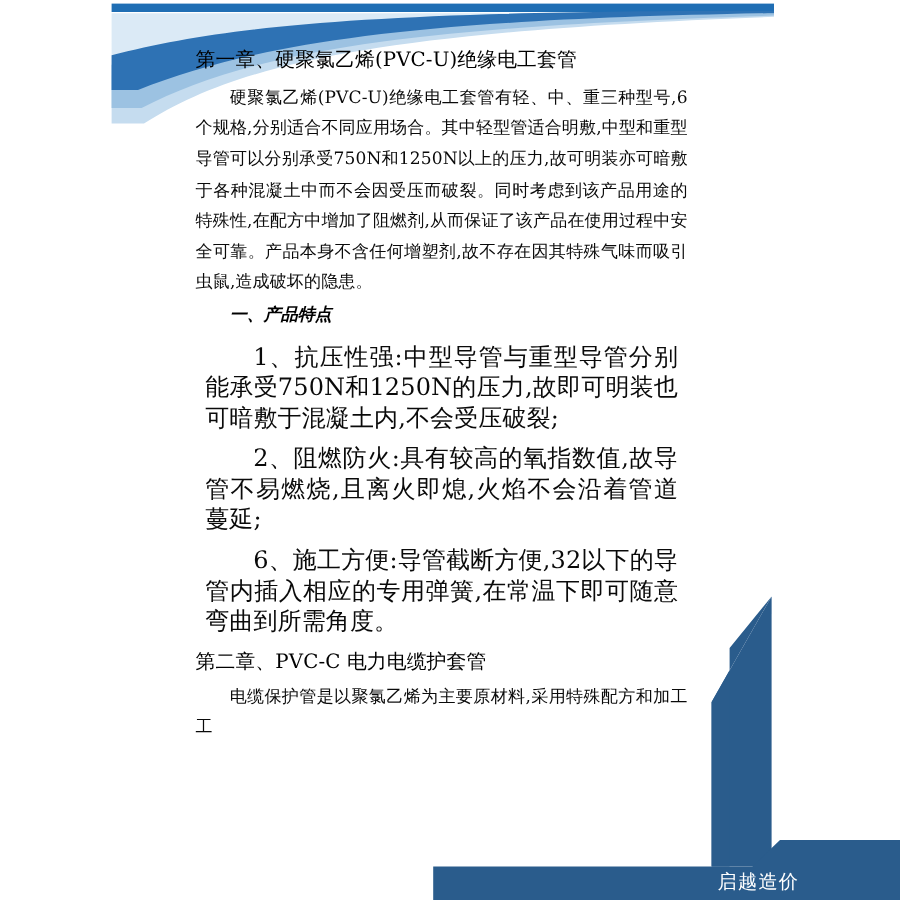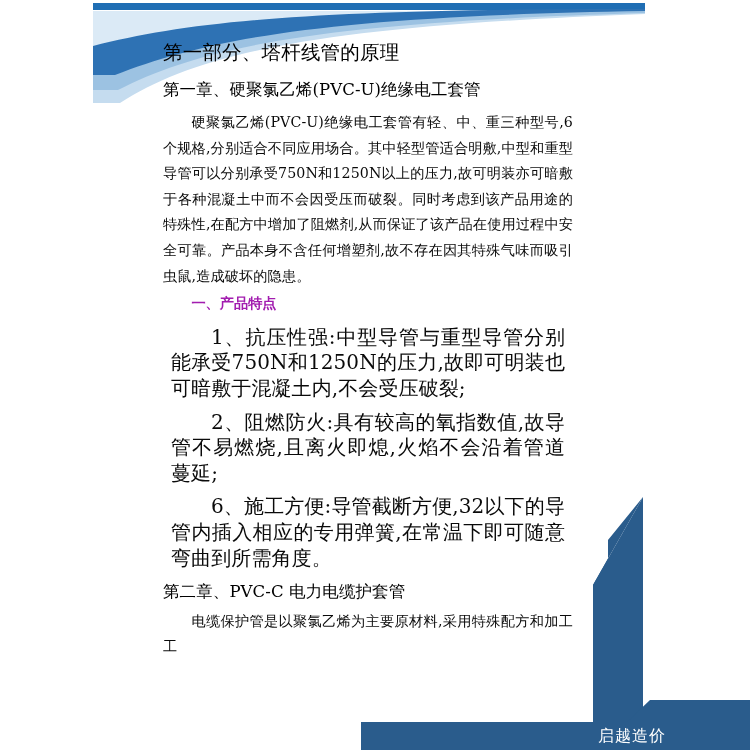--- a/index.html
+++ b/index.html
@@ -75,24 +75,25 @@
     margin: 0;
     text-align: justify;
     text-justify: inter-ideograph;
     text-indent: 2em;
     letter-spacing: 0.1px;
   }
 
   .sub-head {
     font-size: 14.2px;
     line-height: 25.6px;
-    color: #a21caf;
+    color: #000000;
     margin: 2px 0 0 0;
     font-weight: bold;
     text-indent: 2em;
+    font-style: italic;
   }
 
   .feature {
     font-size: 20px;
     line-height: 25.6px;
     color: #0a0a0a;
     margin: 8px;
     text-align: justify;
     text-justify: inter-ideograph;
     text-indent: 2em;
@@ -139,21 +140,20 @@
     <path d="M 643,497 L 608,540 L 608,722 L 593,722 L 593,585 Z" fill="#2a5c8c"></path>
 
     <path d="M 361,722 L 627,722 L 650,700 L 750,700 L 750,750 L 361,750 Z" fill="#2a5c8c"></path>
 
   </svg>
 </div>
 
 <div class="page">
   <div class="content">
 
-    <h1 class="part-title">第一部分、塔杆线管的原理</h1>
 
     <h2 class="chapter-title">第一章、硬聚氯乙烯(PVC-U)绝缘电工套管</h2>
 
     <p class="para">硬聚氯乙烯(PVC-U)绝缘电工套管有轻、中、重三种型号,6个规格,分别适合不同应用场合。其中轻型管适合明敷,中型和重型导管可以分别承受750N和1250N以上的压力,故可明装亦可暗敷于各种混凝土中而不会因受压而破裂。同时考虑到该产品用途的特殊性,在配方中增加了阻燃剂,从而保证了该产品在使用过程中安全可靠。产品本身不含任何增塑剂,故不存在因其特殊气味而吸引虫鼠,造成破坏的隐患。</p>
 
     <p class="sub-head">一、产品特点</p>
 
     <p class="feature">1、抗压性强:中型导管与重型导管分别能承受750N和1250N的压力,故即可明装也可暗敷于混凝土内,不会受压破裂;</p>
     <p class="feature">2、阻燃防火:具有较高的氧指数值,故导管不易燃烧,且离火即熄,火焰不会沿着管道蔓延;</p>
     <p class="feature">6、施工方便:导管截断方便,32以下的导管内插入相应的专用弹簧,在常温下即可随意弯曲到所需角度。</p>

